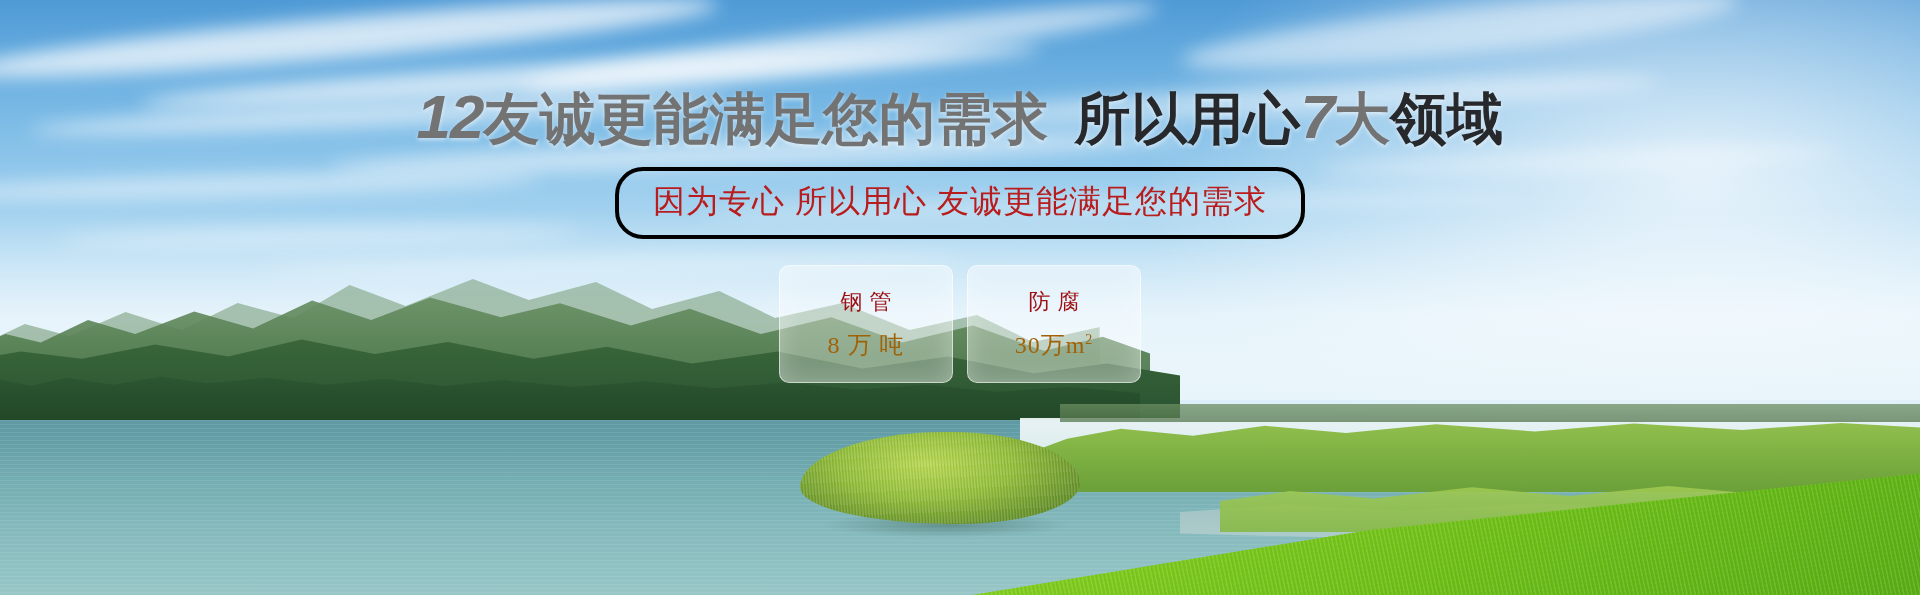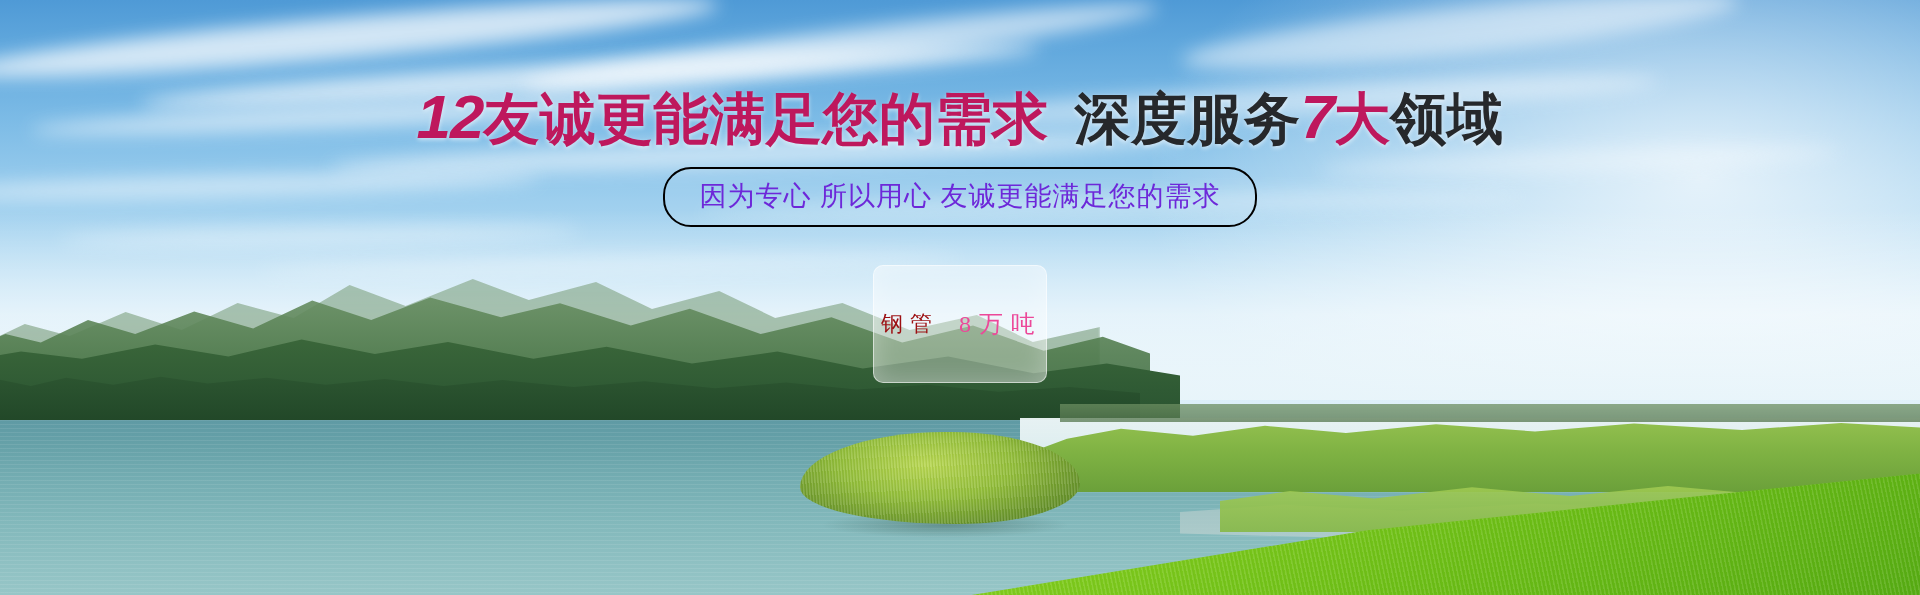--- a/index.html
+++ b/index.html
@@ -154,63 +154,63 @@
     position:absolute;left:0;right:0;top:86px;
     text-align:center;
     font-size:56px;
     font-weight:bold;
     letter-spacing:.5px;
     line-height:1;
     color:#26282b;
     white-space:nowrap;
     text-shadow:0 2px 4px rgba(255,255,255,.55);
   }
-  .headline .hl-red{color:#be185d;}
+  .headline .hl-red{color:#737373;}
   .headline .hl-num{
     font-size:62px;
     font-style:italic;
     letter-spacing:-1px;
   }
   .headline .gap{display:inline-block;width:26px;}
 
   .subtitle-wrap{
     position:absolute;left:0;right:0;top:167px;
     display:flex;justify-content:center;
   }
   .subtitle{
-    border:2px solid #000000;
+    border:4px solid #000000;
     border-radius:28px;
     padding:9px 34px 11px;
-    font-size:27px;
-    color:#6d28d9;
+    font-size:32px;
+    color:#b91c1c;
     letter-spacing:1px;
     white-space:nowrap;
     background:rgba(255,255,255,.06);
   }
 
   
   .cards{
     position:absolute;left:0;right:0;top:265px;
     display:flex;justify-content:center;gap:14px;
   }
   .card{
     width:172px;height:116px;
     border-radius:10px;
     background:rgba(255,255,255,.34);
     border:1px solid rgba(255,255,255,.62);
     box-shadow:inset 0 0 26px rgba(255,255,255,.3);
-    display:flex;flex-direction:row;align-items:center;
-    gap:20px;
+    display:flex;flex-direction:column;align-items:center;justify-content:center;
+    gap:12px;
   }
   .card-label{
     font-size:22px;color:#9c0f12;letter-spacing:7px;
     text-indent:7px;font-weight:500;
   }
   .card-value{
-    font-size:24px;color:#ec4899;letter-spacing:1px;
+    font-size:24px;color:#a16207;letter-spacing:1px;
     font-family:"Liberation Serif","DejaVu Serif",serif;
   }
   .card-value sup{font-size:14px;vertical-align:super;}
 </style>
 </head>
 <body>
 
 <div class="banner">
 
   <div class="sky"></div>
@@ -246,31 +246,35 @@
   <div class="islet-shadow"></div>
   <div class="islet"></div>
   <div class="islet-grass"></div>
 
   <div class="grass"></div>
   <div class="grass-texture"></div>
 
   <div class="content">
 
     <div class="headline">
-      <span class="hl-red hl-num">12</span><span class="hl-red">友诚更能满足您的需求</span><span class="gap"></span><span>深度服务</span><span class="hl-red hl-num">7</span><span class="hl-red">大</span><span>领域</span>
+      <span class="hl-red hl-num">12</span><span class="hl-red">友诚更能满足您的需求</span><span class="gap"></span><span>所以用心</span><span class="hl-red hl-num">7</span><span class="hl-red">大</span><span>领域</span>
     </div>
 
     <div class="subtitle-wrap">
       <div class="subtitle">因为专心 所以用心  友诚更能满足您的需求</div>
     </div>
 
     <div class="cards">
 
       <div class="card">
         <div class="card-label">钢管</div>
         <div class="card-value"><span>8 万 吨</span></div>
       </div>
 
+      <div class="card">
+        <div class="card-label">防腐</div>
+        <div class="card-value"><span>30万m</span><sup>2</sup></div>
+      </div>
 
 
     </div>
   </div>
 </div>
 
 </body></html>

